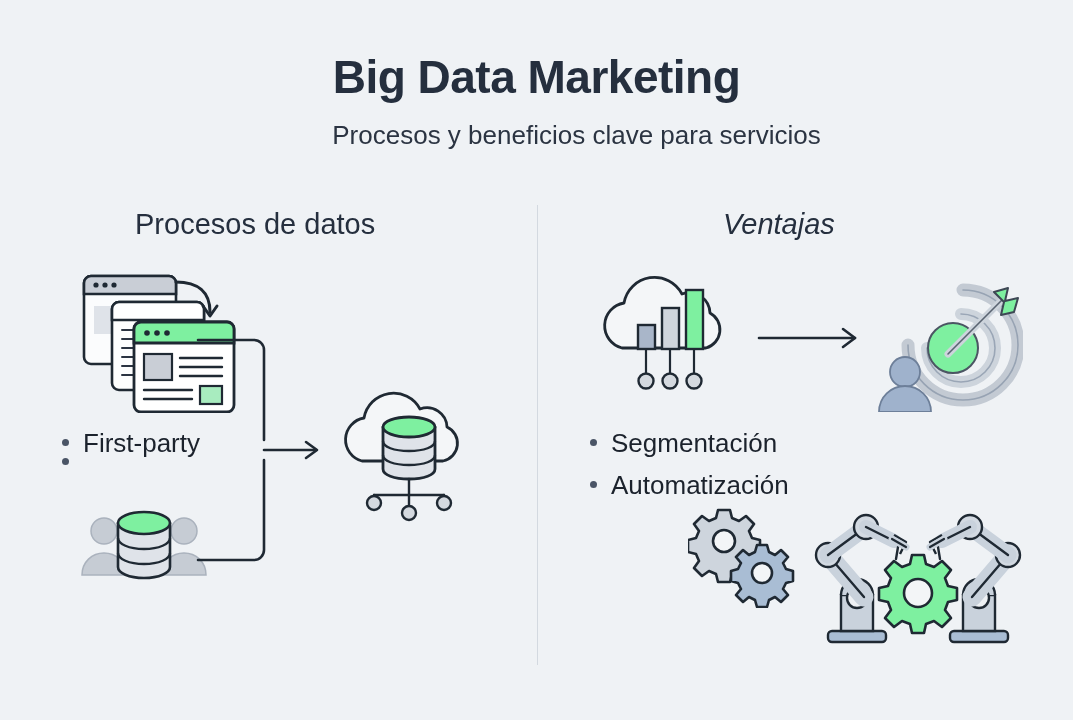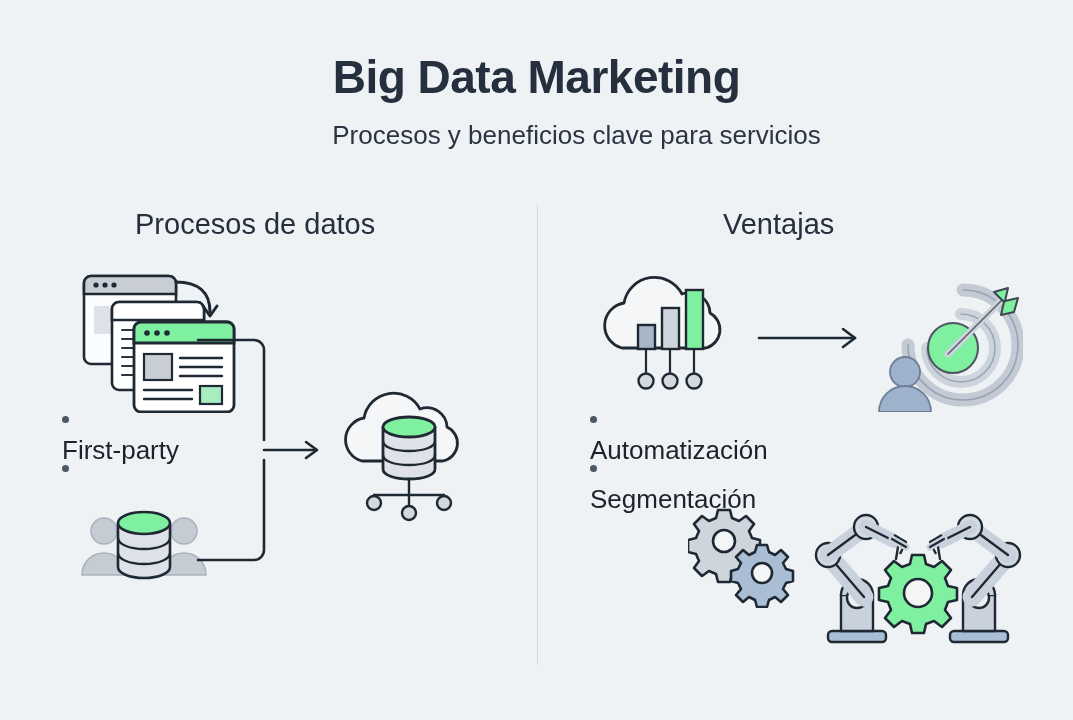--- a/index.html
+++ b/index.html
@@ -58,37 +58,36 @@
 
   
   .col-heading {
     position: absolute;
     font-size: 29px;
     color: #252f3e;
     font-weight: normal;
     white-space: nowrap;
   }
   #heading-left  { top: 208px; left: 135px; }
-  #heading-right { top: 208px; left: 723px; }
+  #heading-right { top: 208px; left: 723px; font-style: italic; }
 
   
   .bullets {
     position: absolute;
     margin: 0;
     padding: 0;
     list-style: none;
   }
   .bullets li {
     display: flex;
     align-items: baseline;
     font-size: 26px;
     color: #1b222c;
     line-height: 1.62;
     white-space: nowrap;
-    flex-direction: column;
   }
   .bullets li .dot {
     display: inline-block;
     width: 7px;
     height: 7px;
     border-radius: 50%;
     background: #4a5566;
     margin-right: 14px;
     flex: 0 0 auto;
     position: relative;
@@ -129,25 +128,25 @@
       <span>First-party</span>
     </li>
     <li>
       <span class="dot"></span>
     </li>
   </ul>
 
   <ul id="bullets-right" class="bullets">
     <li>
       <span class="dot"></span>
-      <span>Automatización</span>
+      <span>Segmentación</span>
     </li>
     <li>
       <span class="dot"></span>
-      <span>Segmentación</span>
+      <span>Automatización</span>
     </li>
   </ul>
 
   <div class="icon-abs" id="ico-windows">
     <svg width="200" height="145" viewBox="0 0 200 145" fill="none">
 
       <g>
         <rect x="12" y="8" width="92" height="88" rx="7" fill="#fbfcfd" stroke="#1f2933" stroke-width="2.6"></rect>
         <path d="M12 15a7 7 0 0 1 7-7h78a7 7 0 0 1 7 7v11H12z" fill="#c9ced6" stroke="#1f2933" stroke-width="2.6"></path>
         <circle cx="24" cy="17" r="2.6" fill="#1f2933"></circle>

